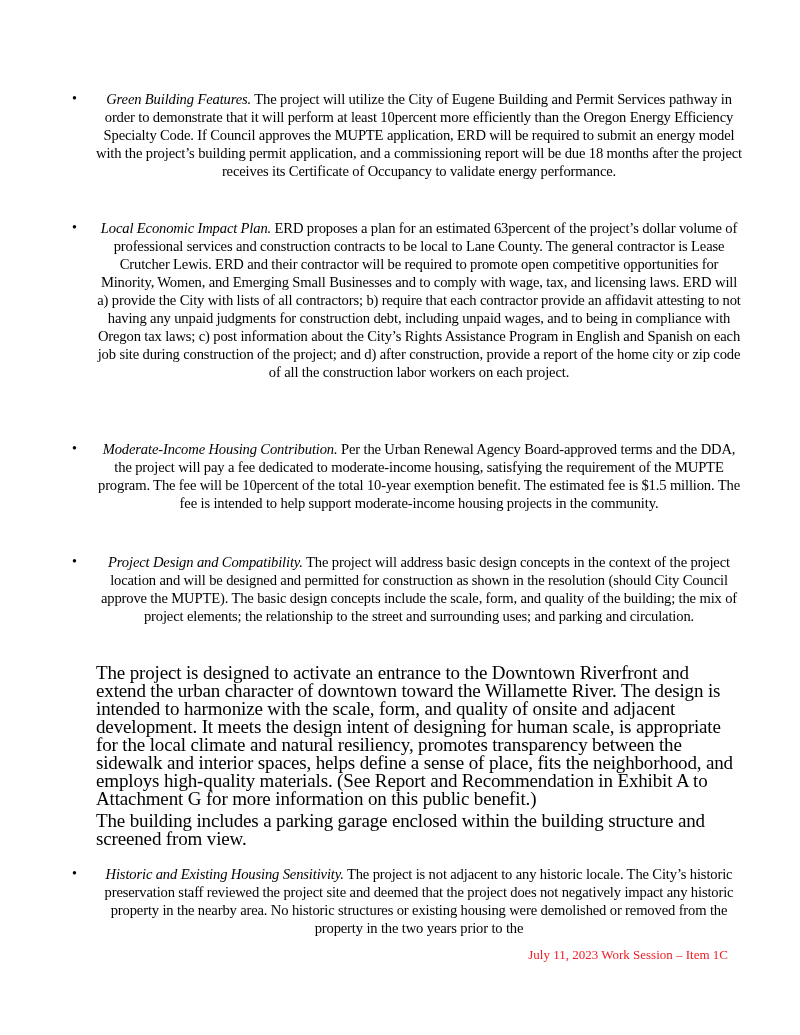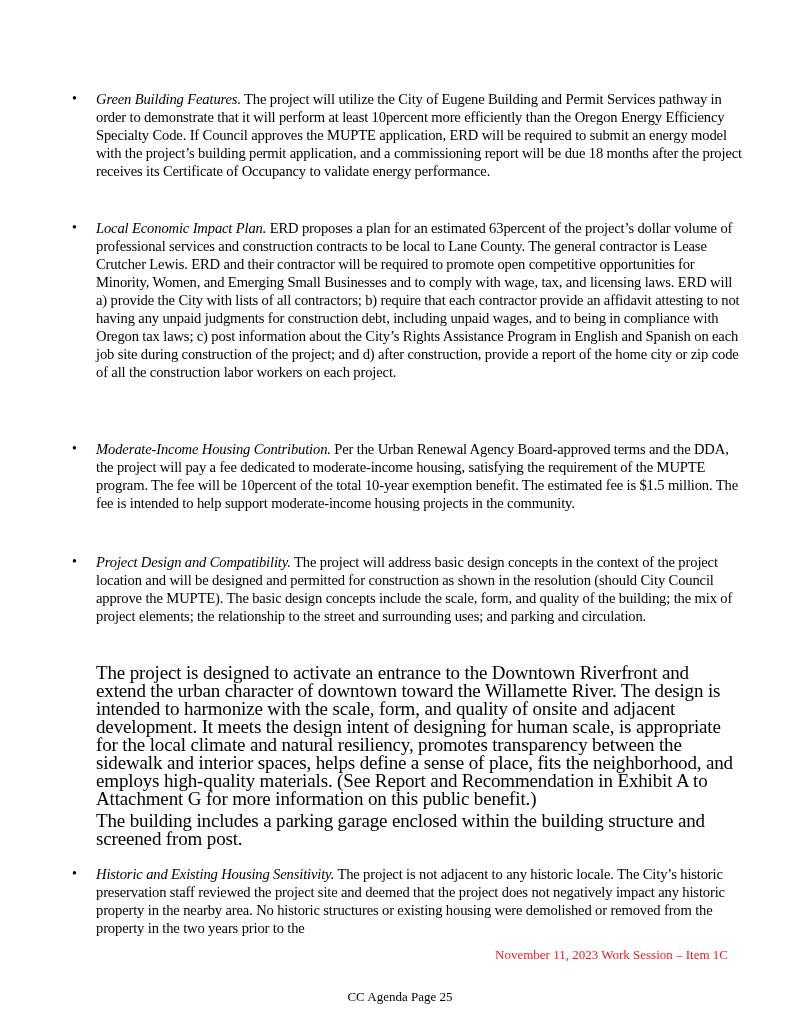--- a/index.html
+++ b/index.html
@@ -11,20 +11,21 @@
     .page { position: absolute; left: 0; top: 0; width: 800px; height: 1035px; }
     .item { position: absolute; left: 72px; width: 670px; }
     .bullet {
       position: absolute; left: 0; top: 0; width: 24px;
       font-size: 14px; line-height: 18px;
     }
     .text {
       margin-left: 24px;
       font-size: 14.6px; line-height: 18px;
       letter-spacing: -0.15px;
+      text-align: center;
     }
     .text .lead { font-style: italic; }
     .para { position: absolute; left: 96px; width: 646px; font-size: 19px; line-height: 18px; letter-spacing: -0.15px; }
     .footer-red {
       position: absolute; right: 72px; top: 947px;
       color: #ee1c25; font-size: 13px; line-height: 16px;
     }
     .footer-page {
       position: absolute; left: 0; width: 800px; top: 989px; text-align: center;
       font-size: 13px; line-height: 16px;
@@ -50,23 +51,22 @@
     <div class="text"><span class="lead">Moderate-Income Housing Contribution.</span><span> Per the Urban Renewal Agency Board-approved terms and the DDA, the project will pay a fee dedicated to moderate-income housing, satisfying the requirement of the MUPTE program. The fee will be 10percent of the total 10-year exemption benefit. The estimated fee is $1.5 million. The fee is intended to help support moderate-income housing projects in the community.</span></div>
   </div>
 
   <div class="item" style="top:553px;">
     <span class="bullet">•</span>
     <div class="text"><span class="lead">Project Design and Compatibility.</span><span> The project will address basic design concepts in the context of the project location and will be designed and permitted for construction as shown in the resolution (should City Council approve the MUPTE). The basic design concepts include the scale, form, and quality of the building; the mix of project elements; the relationship to the street and surrounding uses; and parking and circulation.</span></div>
   </div>
 
   <div class="para" style="top:664px;">The project is designed to activate an entrance to the Downtown Riverfront and extend the urban character of downtown toward the Willamette River. The design is intended to harmonize with the scale, form, and quality of onsite and adjacent development. It meets the design intent of designing for human scale, is appropriate for the local climate and natural resiliency, promotes transparency between the sidewalk and interior spaces, helps define a sense of place, fits the neighborhood, and employs high-quality materials. (See Report and Recommendation in Exhibit A to Attachment G for more information on this public benefit.)</div>
 
-  <div class="para" style="top:812px;">The building includes a parking garage enclosed within the building structure and screened from post.</div>
+  <div class="para" style="top:812px;">The building includes a parking garage enclosed within the building structure and screened from view.</div>
 
   <div class="item" style="top:865px;">
     <span class="bullet">•</span>
     <div class="text"><span class="lead">Historic and Existing Housing Sensitivity.</span><span> The project is not adjacent to any historic locale. The City’s historic preservation staff reviewed the project site and deemed that the project does not negatively impact any historic property in the nearby area. No historic structures or existing housing were demolished or removed from the property in the two years prior to the</span></div>
   </div>
 
-  <div class="footer-red">November 11, 2023 Work Session – Item 1C</div>
-  <div class="footer-page">CC Agenda Page 25</div>
+  <div class="footer-red">July 11, 2023 Work Session – Item 1C</div>
 
 </div>
 
 </body></html>

